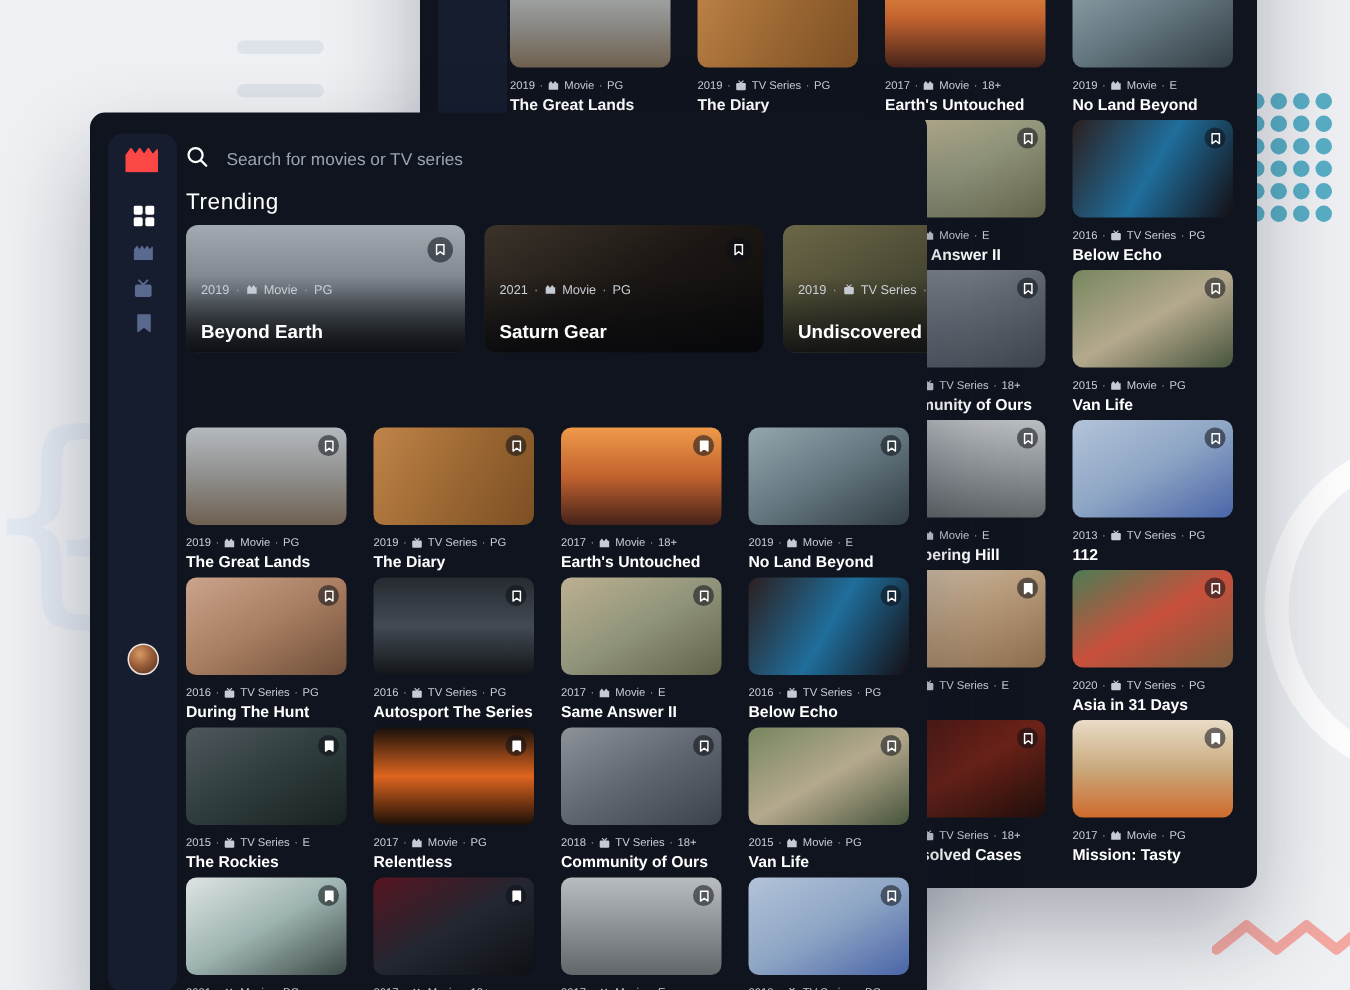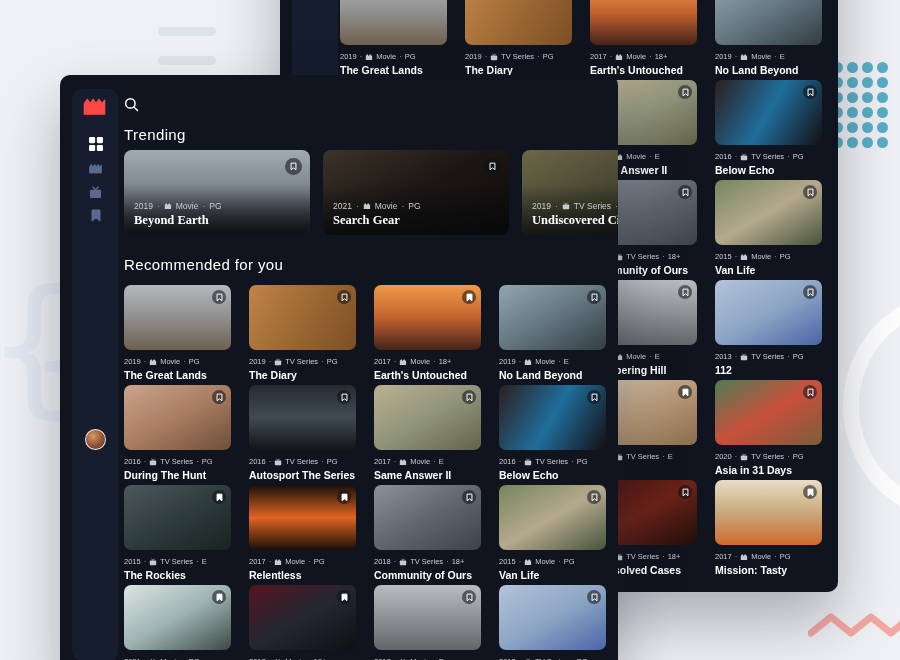--- a/index.html
+++ b/index.html
@@ -57,21 +57,21 @@
       background:rgba(12,16,24,.55);display:flex;align-items:center;justify-content:center;cursor:pointer;}
   .lg .bm{top:8px;right:8px;width:17px;height:17px;}
   .meta{display:flex;align-items:center;gap:3px;font-size:7.5px;color:#c9cdd5;white-space:nowrap;}
   .meta .dot{color:#9aa0aa;}
   .meta .ki{display:flex;align-items:center;}
   .sm .meta{margin-top:7px;}
   .ttl{color:#fff;font-weight:600;}
   .sm .ttl{margin-top:3px;font-size:10.5px;white-space:nowrap;}
   .lg .overlay{position:absolute;left:10px;bottom:7px;}
   .lg .meta{font-size:8.5px;gap:4px;}
-  .lg .ttl{font-size:12.5px;margin-top:2px;font-family:Liberation Serif, serif;}
+  .lg .ttl{font-size:12.5px;margin-top:16px;}
 </style>
 </head>
 <body>
 
 <div class="stage">
 
   <div class="deco" id="bars" style="left:158px;top:27px;width:58px;height:38px;">
     <div class="bar b1"></div>
     <div class="bar b2"></div>
   </div>
@@ -666,20 +666,21 @@
       <span class="avatar"></span>
     </div>
 
     <div class="search">
       <span>
         <svg width="15" height="15" viewBox="0 0 16 16" fill="none" stroke="#ffffff" stroke-width="1.6" stroke-linecap="round">
           <circle cx="6.8" cy="6.8" r="5"></circle>
             <path d="M10.6 10.6 L14.4 14.4"></path>
         </svg>
       </span>
+      <input type="text" placeholder="Search for movies or TV series" style="">
     </div>
 
     <div class="h" id="h-trending">Trending</div>
     <div class="trend-row" id="trend-row">
         <div class="card lg">
           <div class="art" style="background: linear-gradient(rgb(169, 177, 184), rgb(126, 134, 142), rgb(39, 44, 49));">
             <div class="shade"></div>
             <button class="bm">
               <svg width="7" height="9" viewBox="0 0 10 12">
                 <path d="M1.5 1.2 h7 v9.4 l-3.5 -2.7 -3.5 2.7 z" fill="none" stroke="#ffffff" stroke-width="1.4" stroke-linejoin="round"></path>
@@ -716,21 +717,21 @@
                 <span class="dot">·</span>
                 <span class="ki">
                   <svg width="8" height="8" viewBox="0 0 10 10">
                     <path d="M1 8.6 V3.6 L2.8 1.2 L4.6 3.6 L6.4 1.2 L8.2 3.6 L8.9 2.8 V8.6 Z" fill="#c6cad2"></path>
                   </svg>
                 </span>
                 <span>Movie</span>
                 <span class="dot">·</span>
                 <span>PG</span>
               </div>
-              <div class="ttl">Search Gear</div>
+              <div class="ttl">Saturn Gear</div>
             </div>
           </div>
         </div>
         <div class="card lg">
           <div class="art" style="background: linear-gradient(150deg, rgb(111, 107, 74), rgb(71, 70, 49), rgb(33, 34, 27));">
             <div class="shade"></div>
             <div class="overlay">
               <div class="meta">
                 <span>2019</span>
                 <span class="dot">·</span>
@@ -742,21 +743,20 @@
                 </span>
                 <span>TV Series</span>
                 <span class="dot">·</span>
               </div>
               <div class="ttl">Undiscovered Cities</div>
             </div>
           </div>
         </div>
       </div>
 
-    <div class="h" id="h-reco">Recommended for you</div>
     <div class="grid" id="reco-grid">
         <div class="card sm">
           <div class="art" style="background: linear-gradient(rgb(180, 185, 191), rgb(143, 143, 140), rgb(111, 96, 80));">
             <button class="bm">
               <svg width="7" height="9" viewBox="0 0 10 12">
                 <path d="M1.5 1.2 h7 v9.4 l-3.5 -2.7 -3.5 2.7 z" fill="none" stroke="#ffffff" stroke-width="1.4" stroke-linejoin="round"></path>
               </svg>
             </button>
           </div>
           <div class="meta">

